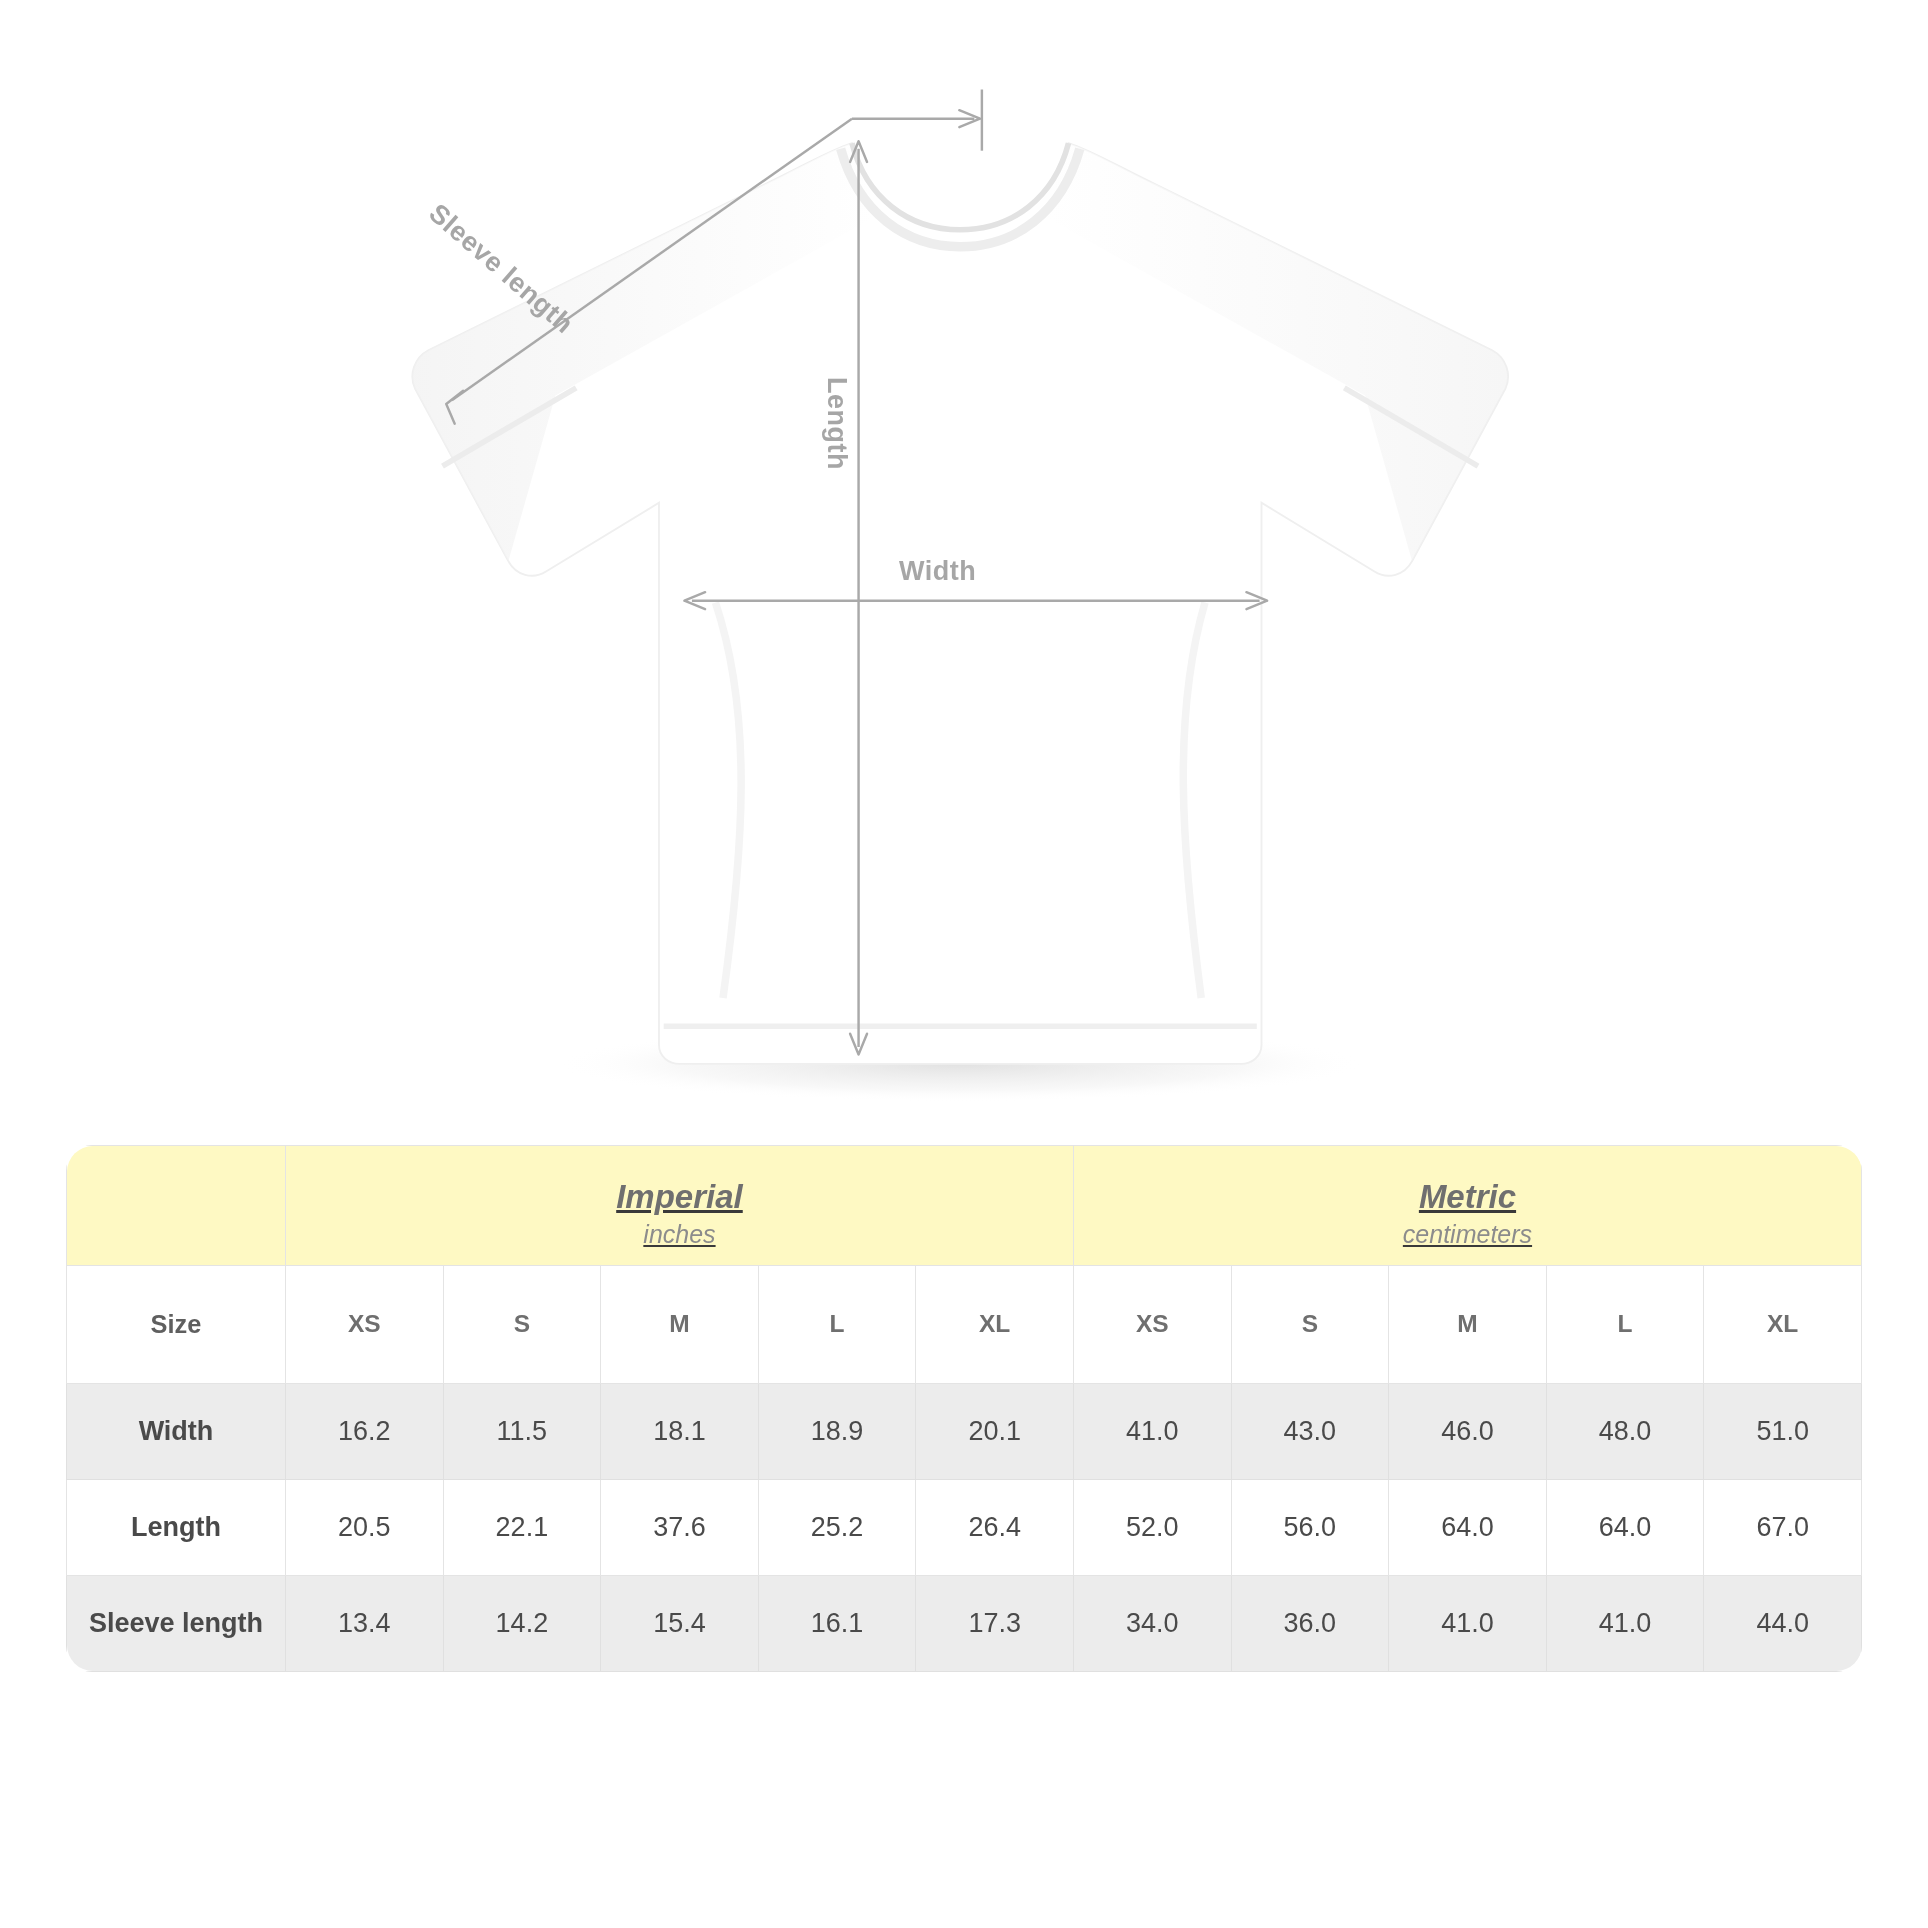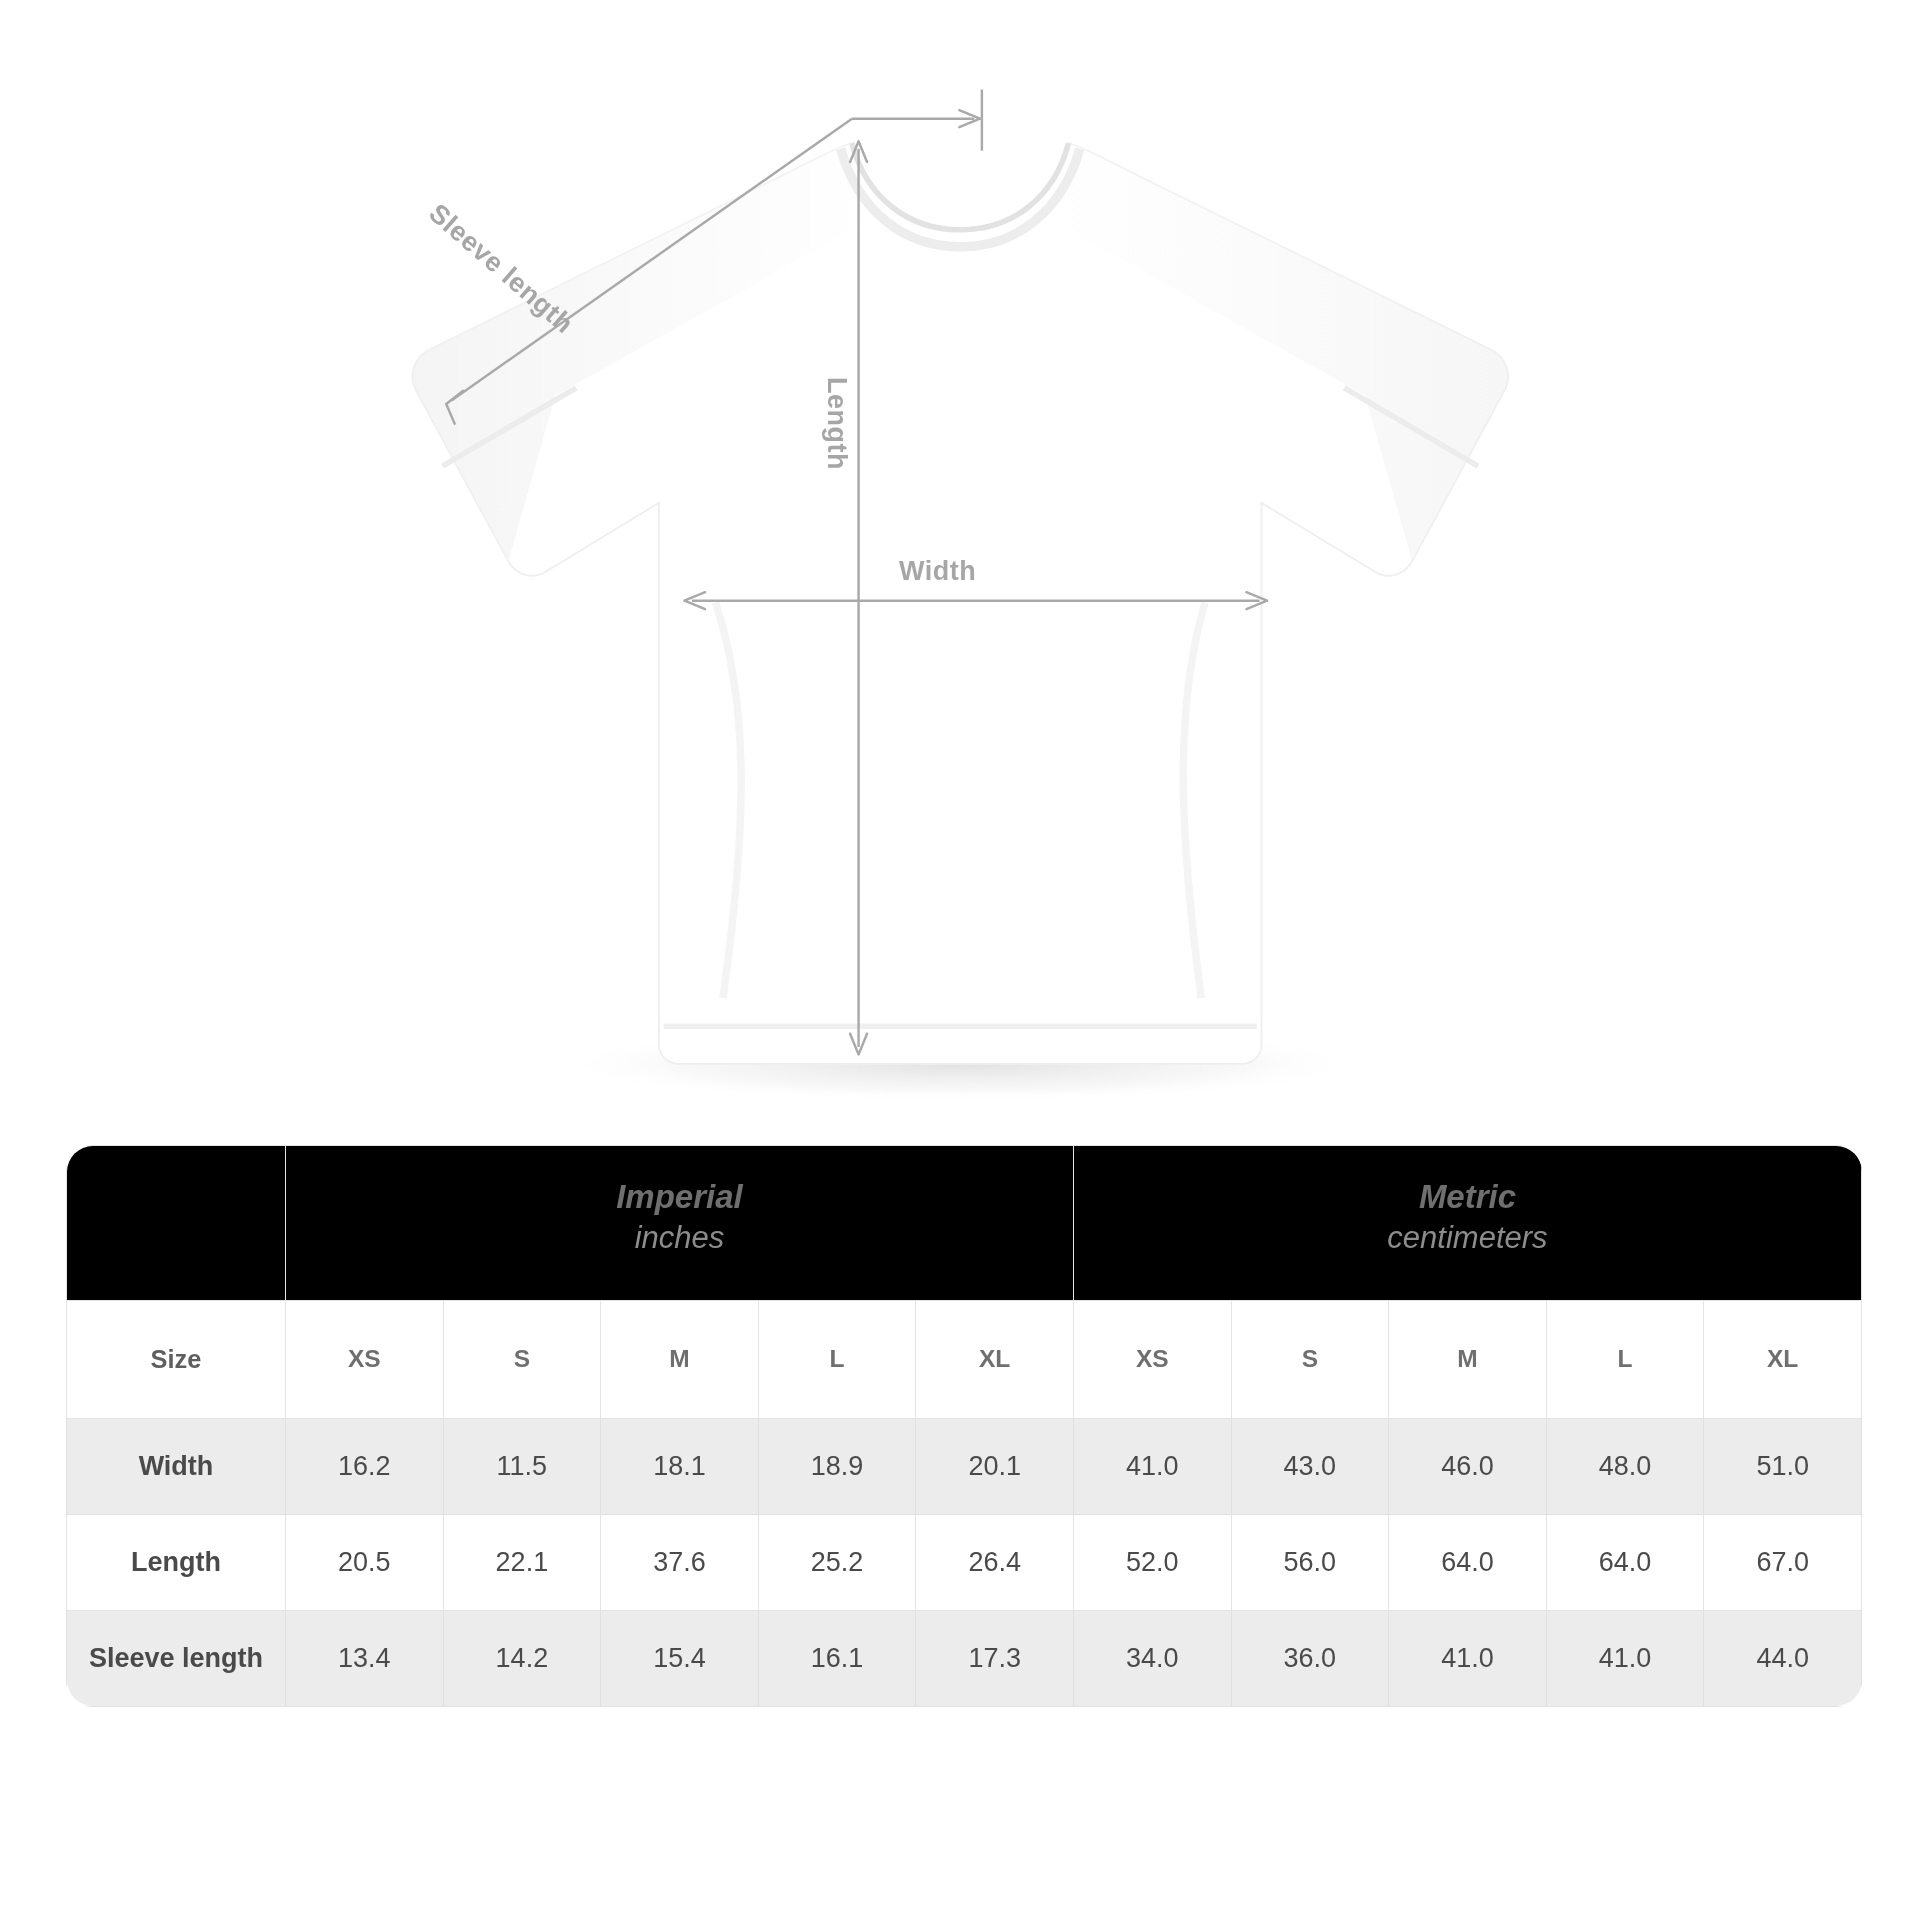--- a/index.html
+++ b/index.html
@@ -96,33 +96,34 @@
   }
 
   table.size-table td,
   table.size-table th {
     border: 0.9px solid #e4e4e4;
     text-align: center;
     vertical-align: middle;
   }
 
   .unit-row td {
-    background: #000000;
+    background: #fef9c3;
     border: none;
-    padding: 32px 0 44px 0;
+    padding: 32px 0 16px 0;
+    text-decoration: underline;
   }
   .unit-name {
     font-size: 33px;
     font-style: italic;
     font-weight: bold;
     color: #6f6f6f;
     line-height: 1.15;
   }
   .unit-sub {
-    font-size: 31px;
+    font-size: 25px;
     font-style: italic;
     color: #8c8c8c;
     margin-top: 3.8px;
   }
 
   .head-row td {
     background: #ffffff;
     padding: 44px 0;
     font-size: 24.5px;
     font-weight: bold;

